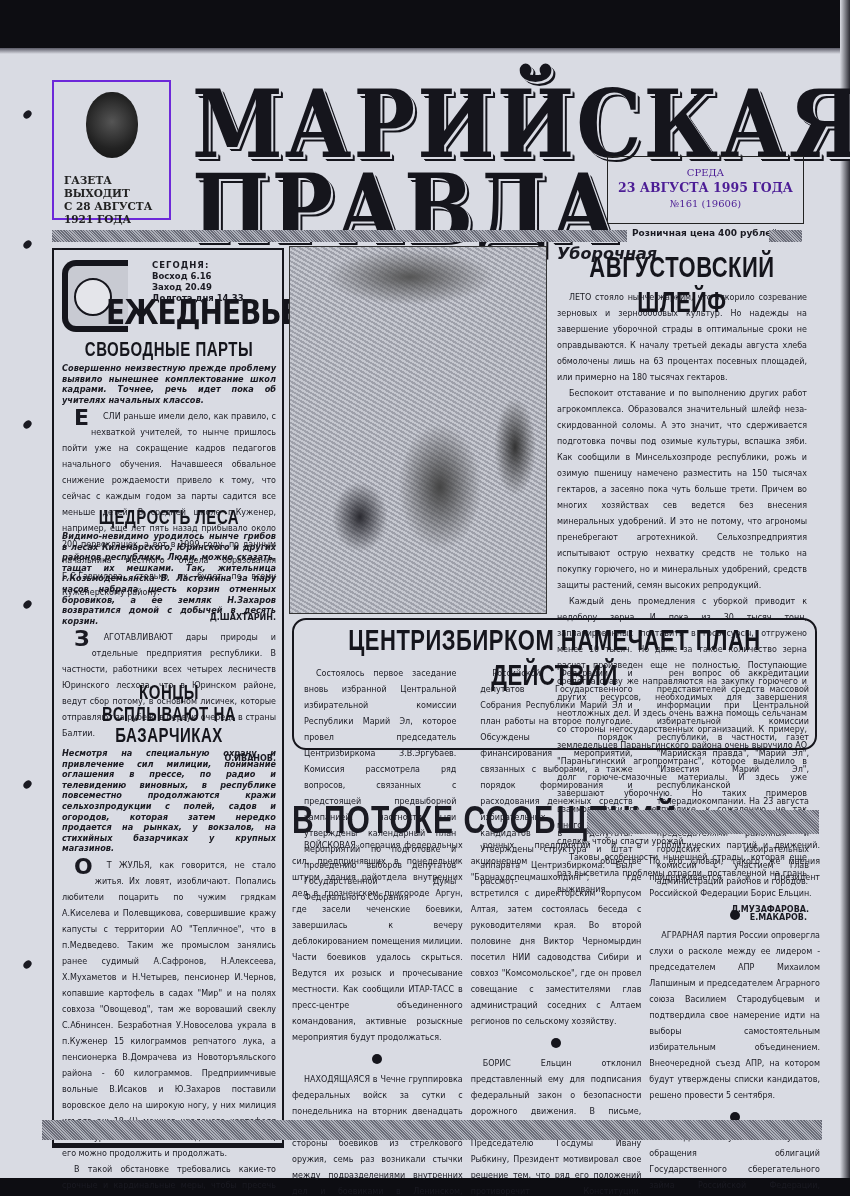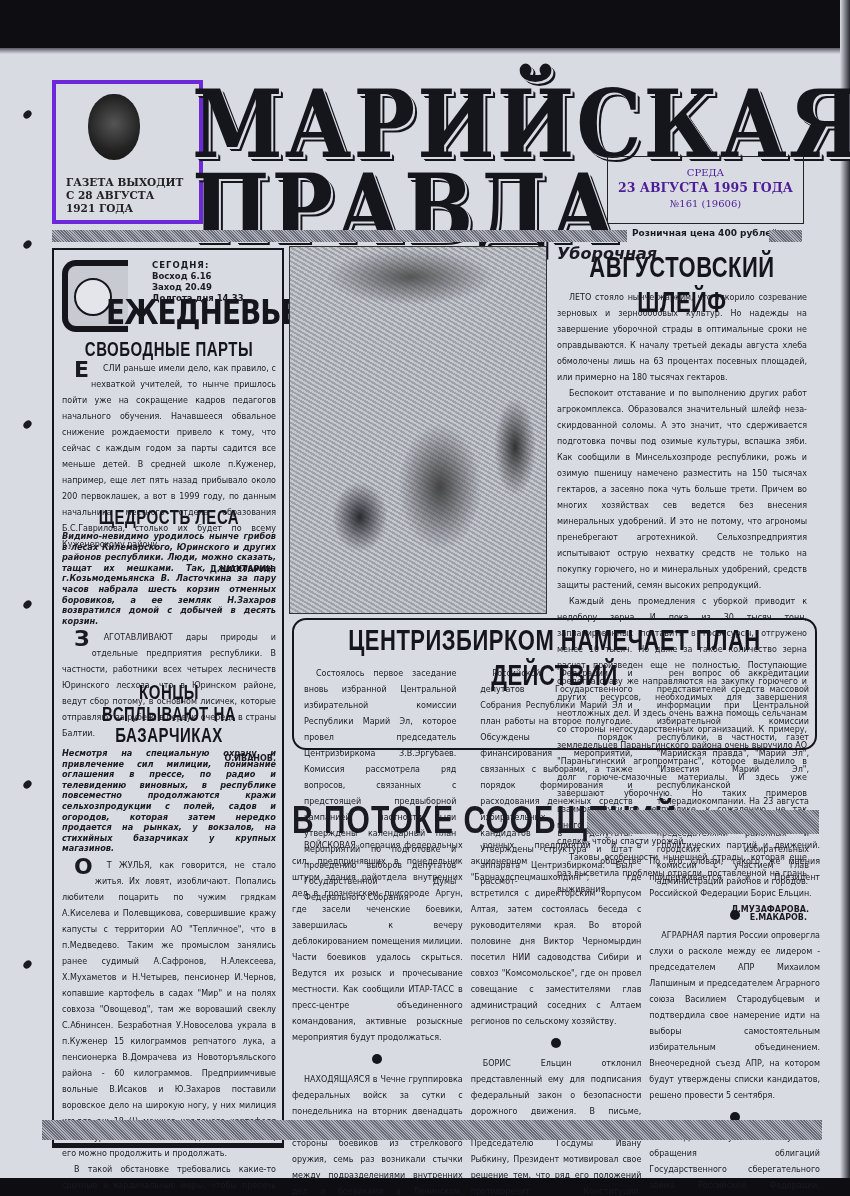--- a/index.html
+++ b/index.html
@@ -4,21 +4,21 @@
 <style>
   html,body{margin:0;padding:0;}
   body{width:850px;height:1196px;background:#d9dbe3;position:relative;overflow:hidden;font-family:"DejaVu Sans",sans-serif;color:#1a1a22;}
   .topbar{position:absolute;left:0;top:0;width:850px;height:48px;background:#0d0d12;}
   .topbar-shade{position:absolute;left:0;top:48px;width:850px;height:6px;background:linear-gradient(#5a5a66,#d9dbe3);}
   .bottombar{position:absolute;left:0;top:1178px;width:850px;height:18px;background:#0d0d12;}
   .right-edge{position:absolute;right:0;top:0;width:10px;height:1196px;background:linear-gradient(90deg,#d9dbe3,#2b2b33);}
   .punch{position:absolute;left:24px;width:7px;height:9px;background:#1a1a22;border-radius:50%;transform:rotate(45deg);}
   .page{position:absolute;left:42px;top:60px;width:780px;}
   
-  .emblem-box{position:absolute;left:10px;top:20px;width:115px;height:136px;border:4px solid #6d28d9;padding-left:28px;}
+  .emblem-box{position:absolute;left:10px;top:20px;width:115px;height:136px;border:2px solid #6d28d9;}
   .emblem{position:absolute;left:32px;top:10px;width:52px;height:66px;border-radius:48% 48% 50% 50%;background:radial-gradient(circle at 50% 45%,#555 0,#222 60%,#111 100%);}
   .emblem-text{position:absolute;left:10px;top:92px;font-family:"DejaVu Serif",serif;font-size:10.5px;line-height:13px;font-weight:bold;color:#222;}
   .title{position:absolute;font-family:"DejaVu Serif",serif;font-weight:900;color:#15151c;letter-spacing:2px;text-shadow:2px 2px 0 #d9dbe3,3px 3px 0 #15151c,4px 4px 0 #15151c;transform:scaleY(1.15);transform-origin:top left;}
   .title.l1{left:150px;top:8px;font-size:82px;}
   .title.l2{left:150px;top:92px;font-size:82px;}
   .date-box{position:absolute;left:565px;top:96px;width:195px;height:66px;border:1px solid #222;text-align:center;font-family:"DejaVu Serif",serif;color:#4c1d95;}
   .date-box .dow{font-size:10px;margin-top:10px;}
   .date-box .date{font-size:12.5px;font-weight:bold;margin-top:2px;}
   .date-box .num{font-size:10px;margin-top:3px;}
   .hatch{background:repeating-linear-gradient(45deg,#6a6c78 0 1px,#aeb0ba 1px 2px);}
@@ -108,20 +108,21 @@
     <div class="daily-word">ЕЖЕДНЕВЬЕ</div>
     <div class="today">
       <div class="h">СЕГОДНЯ:</div>
       <div>Восход 6.16</div>
       <div>Заход 20.49</div>
       <div>Долгота дня 14.33</div>
     </div>
 
     <div class="art" style="top:90px">
       <div class="hl" style="font-size:15px">СВОБОДНЫЕ ПАРТЫ</div>
+      <div class="lead" style="margin-top:6px">Совершенно неизвестную прежде проблему выявило нынешнее комплектование школ кадрами. Точнее, речь идет пока об учителях начальных классов.</div>
       <div class="body" style="margin-top:4px">
         <p class="drop">ЕСЛИ раньше имели дело, как правило, с нехваткой учителей, то нынче пришлось пойти уже на сокращение кадров педагогов начального обучения. Начавшееся обвальное снижение рождаемости привело к тому, что сейчас с каждым годом за парты садится все меньше детей. В средней школе п.Куженер, например, еще лет пять назад прибывало около 200 первоклашек, а вот в 1999 году, по данным начальника местного отдела образования Б.С.Гаврилова, столько их будет по всему Куженерскому району.</p>
       </div>
       <div class="sig">Д.ШАХТАРИН.</div>
     </div>
 
     <div class="art" style="top:258px">
       <div class="hl" style="font-size:15px">ЩЕДРОСТЬ ЛЕСА</div>
       <div class="lead" style="margin-top:6px">Видимо-невидимо уродилось нынче грибов в лесах Килемарского, Юринского и других районов республики. Люди, можно сказать, тащат их мешками. Так, жительница г.Козьмодемьянска В. Ласточкина за пару часов набрала шесть корзин отменных боровиков, а ее земляк Н.Захаров возвратился домой с добычей в десять корзин.</div>
       <div class="body" style="margin-top:4px">

